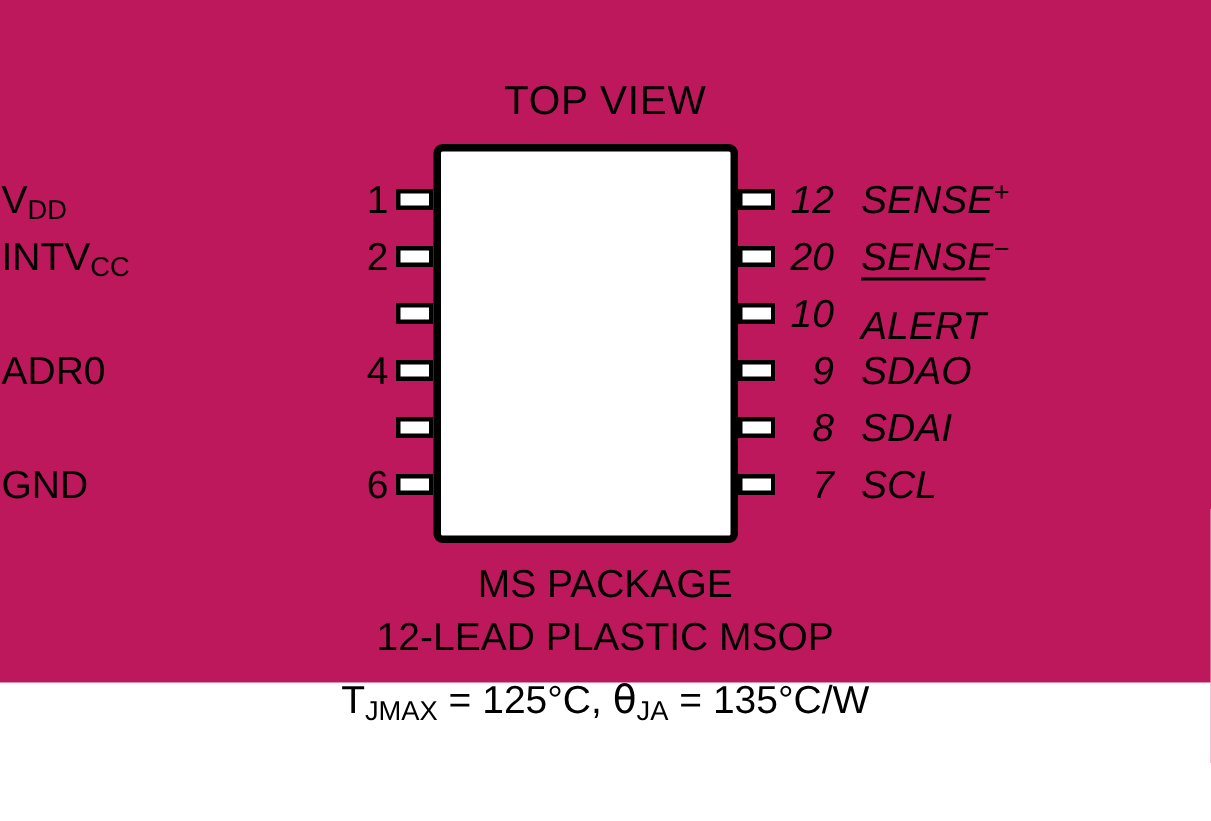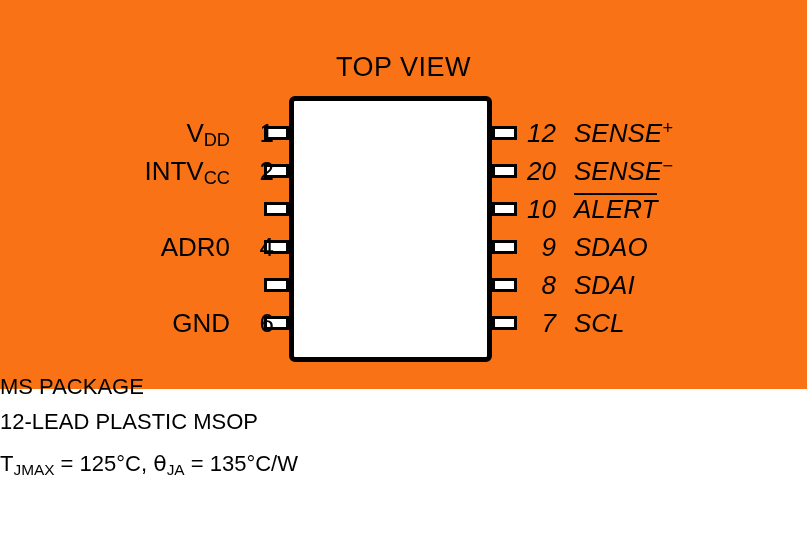--- a/index.html
+++ b/index.html
@@ -10,22 +10,22 @@
   body {
     width: 807px;
     height: 547px;
     font-family: "Liberation Sans", sans-serif;
     color: #000000;
     overflow: hidden;
   }
   #stage {
     position: relative;
     width: 807px;
-    height: 389px;
-    background: #f97316;
+    height: 455px;
+    background: #be185d;
   }
 
   
   .title {
     position: absolute;
     left: 0;
     top: 52px;
     width: 807px;
     text-align: center;
     font-size: 27px;
@@ -64,23 +64,23 @@
   .pin-row {
     position: absolute;
     height: 34px;
     display: flex;
     align-items: center;
     font-size: 26px;
     white-space: nowrap;
     z-index: 4;
   }
   .pin-row.left {
-    left: 16px;
+    left: 1px;
     width: 258px;
-    justify-content: flex-end;
+    justify-content: space-between;
   }
   .pin-row.right {
     left: 524px;
     width: 283px;
     justify-content: flex-start;
     font-style: italic;
   }
   .pin-name-left  { text-align: right; }
   .pin-num-left {
     display: inline-block;
@@ -104,31 +104,32 @@
     letter-spacing: 0;
   }
   sup {
     font-size: 0.70em;
     vertical-align: baseline;
     position: relative;
     top: -0.42em;
   }
   .ovl {
     border-top: 2.5px solid #000000;
-    padding-top: 1px;
+    padding-top: 17px;
     display: inline-block;
     line-height: 1.04;
   }
 
   
   .caption {
     position: absolute;
     left: 0;
     width: 807px;
-    font-size: 22px;
+    text-align: center;
+    font-size: 26px;
     white-space: nowrap;
   }
   .caption.l1 { top: 374px; }
   .caption.l2 { top: 409px; }
   .caption.l3 { top: 451px; }
   .theta { font-family: "DejaVu Sans", sans-serif; }
 </style>
 </head>
 <body>
 

